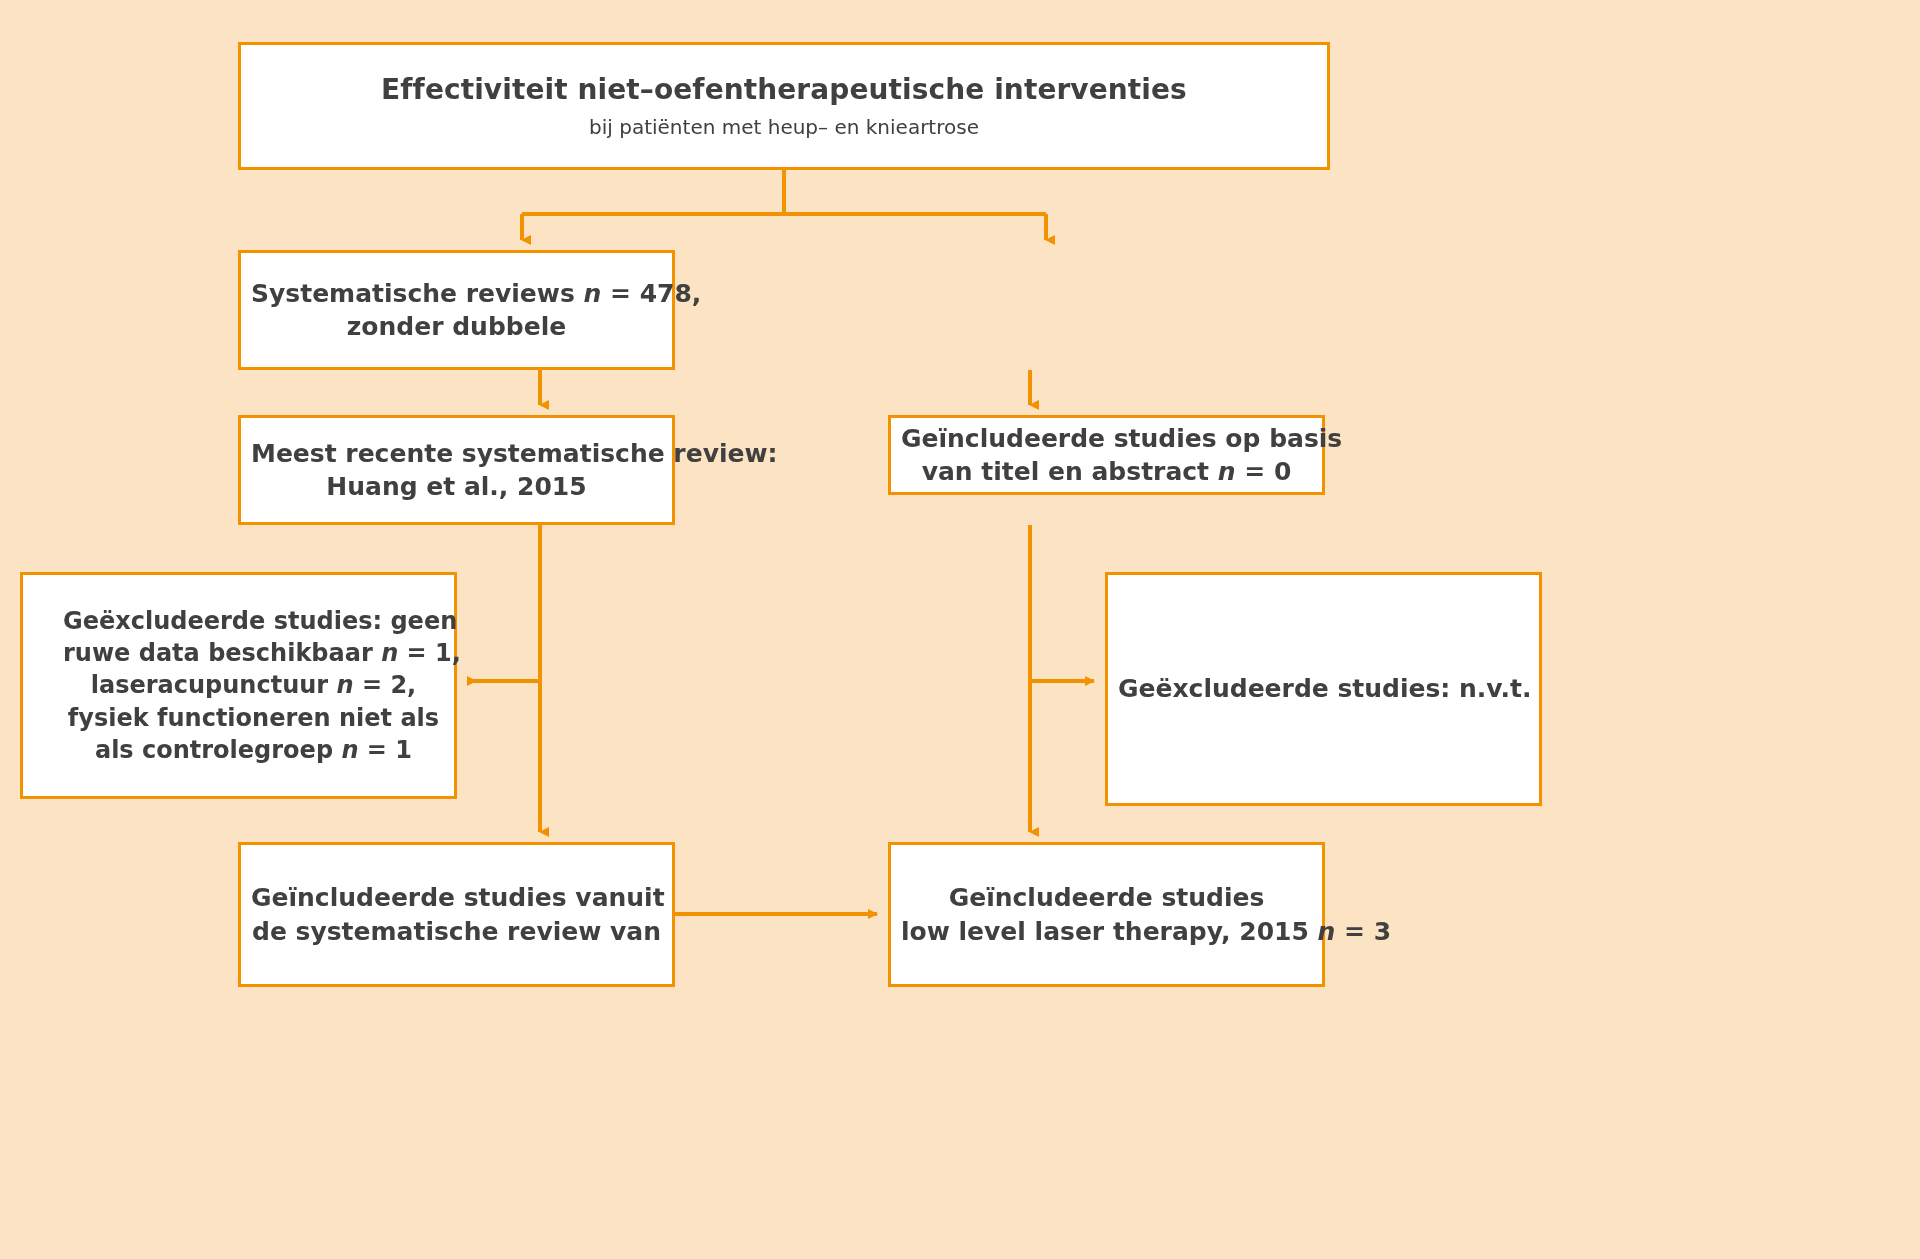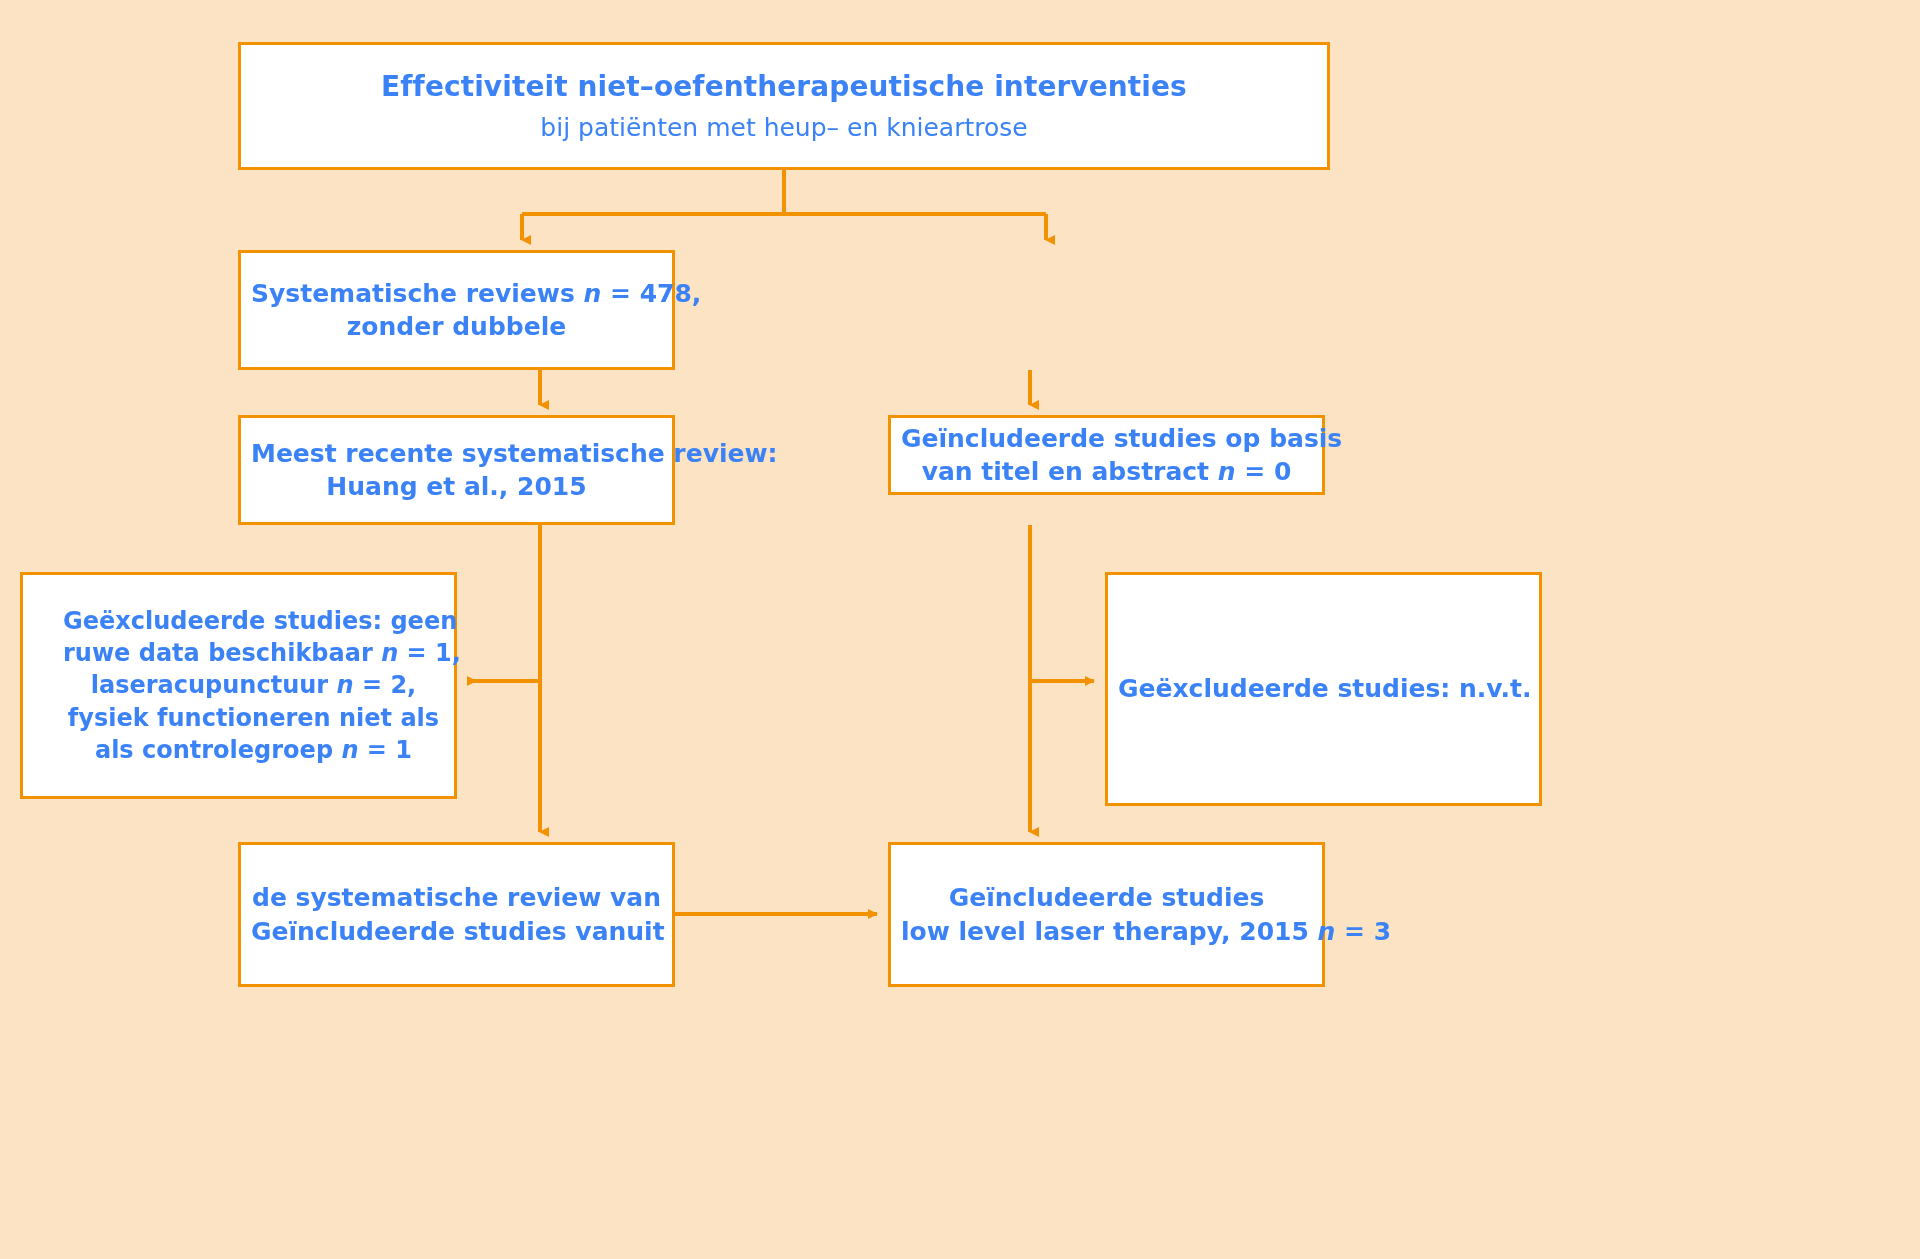--- a/index.html
+++ b/index.html
@@ -28,21 +28,21 @@
   }
   .node {
     position: absolute;
     background: #ffffff;
     border: 3px solid #f39200;
     box-sizing: border-box;
     display: flex;
     align-items: center;
     justify-content: center;
     text-align: center;
-    color: #3b82f6;
+    color: #404040;
     line-height: 1.34;
     font-size: 25px;
     padding: 4px 10px;
   }
   .node .inner {
     width: 100%;
   }
   .node .line {
     display: block;
     white-space: nowrap;
@@ -58,21 +58,21 @@
     height: 128px;
     flex-direction: column;
   }
   #title-box .title-main {
     font-weight: bold;
     font-size: 28px;
     letter-spacing: 0.1px;
     margin-bottom: 5px;
   }
   #title-box .title-sub {
-    font-size: 25px;
+    font-size: 20px;
   }
   #sr-box       { left: 238px;  top: 250px;  width: 437px; height: 120px; }
   #rct-box      { left: 888px;  top: 250px;  width: 437px; height: 120px; }
   #recent-box   { left: 238px;  top: 415px;  width: 437px; height: 110px; }
   #incl-ta-box  { left: 888px;  top: 415px;  width: 437px; height: 80px; }
   #excl-left-box{ left: 20px;   top: 572px;  width: 437px; height: 227px;
                   font-size: 24px; padding-left: 40px; }
   #excl-right-box{left: 1105px; top: 572px;  width: 437px; height: 234px; }
   #incl-sr-box  { left: 238px;  top: 842px;  width: 437px; height: 145px; }
   #incl-lllt-box{ left: 888px;  top: 842px;  width: 437px; height: 145px; }
@@ -158,22 +158,22 @@
   </div>
 
   <div class="node" id="excl-right-box">
     <div class="inner">
       <span class="line">Geëxcludeerde studies: n.v.t.</span>
     </div>
   </div>
 
   <div class="node" id="incl-sr-box">
     <div class="inner">
+      <span class="line">Geïncludeerde studies vanuit</span>
       <span class="line">de systematische review van</span>
-      <span class="line">Geïncludeerde studies vanuit</span>
     </div>
   </div>
 
   <div class="node" id="incl-lllt-box">
     <div class="inner">
       <span class="line">Geïncludeerde studies</span>
       <span class="line"><span>low level laser therapy, 2015 </span><em>n</em><span> = 3</span></span>
     </div>
   </div>
 

